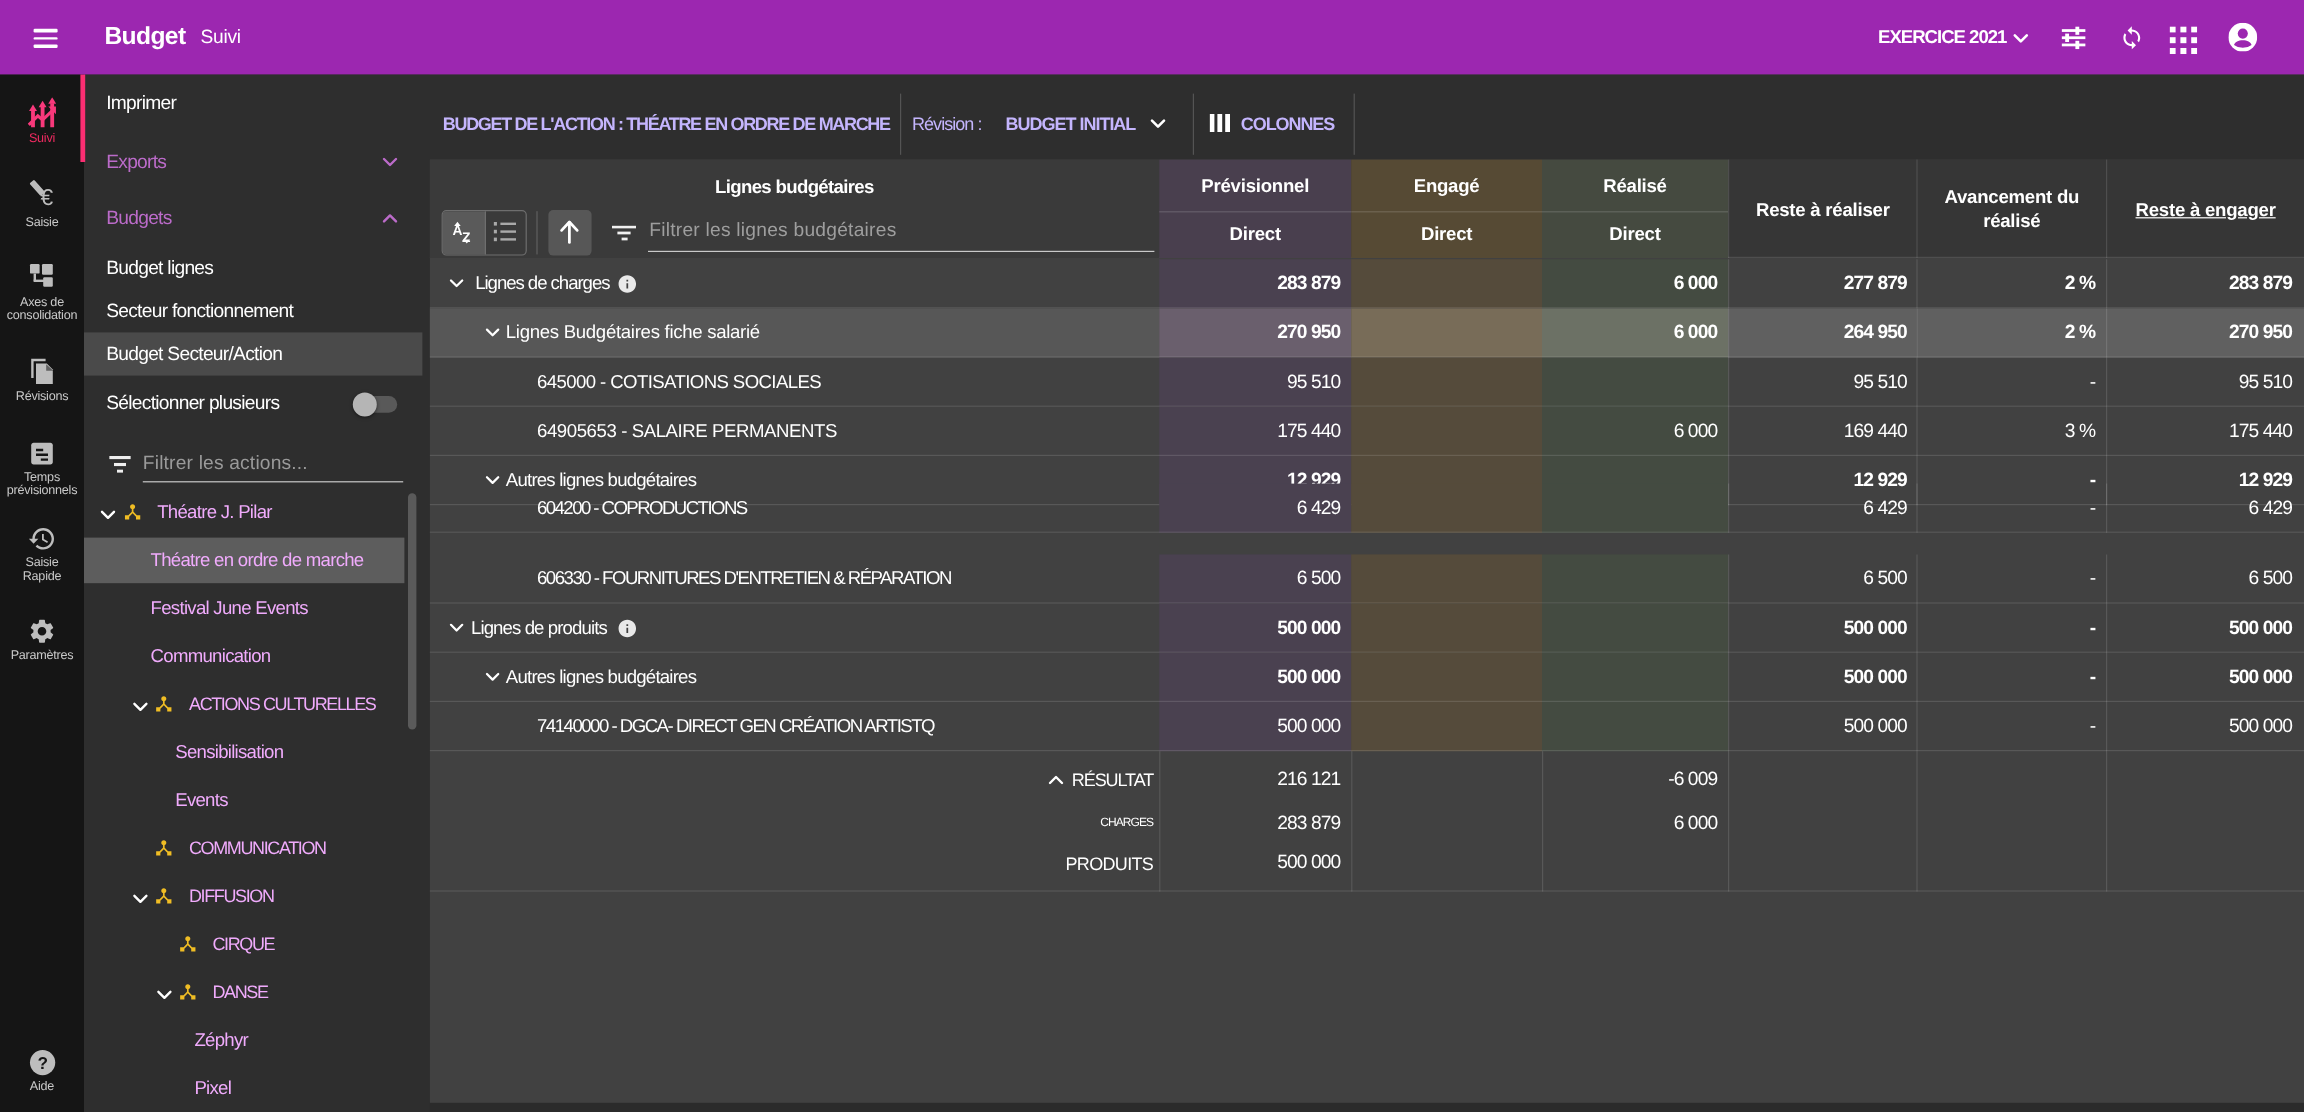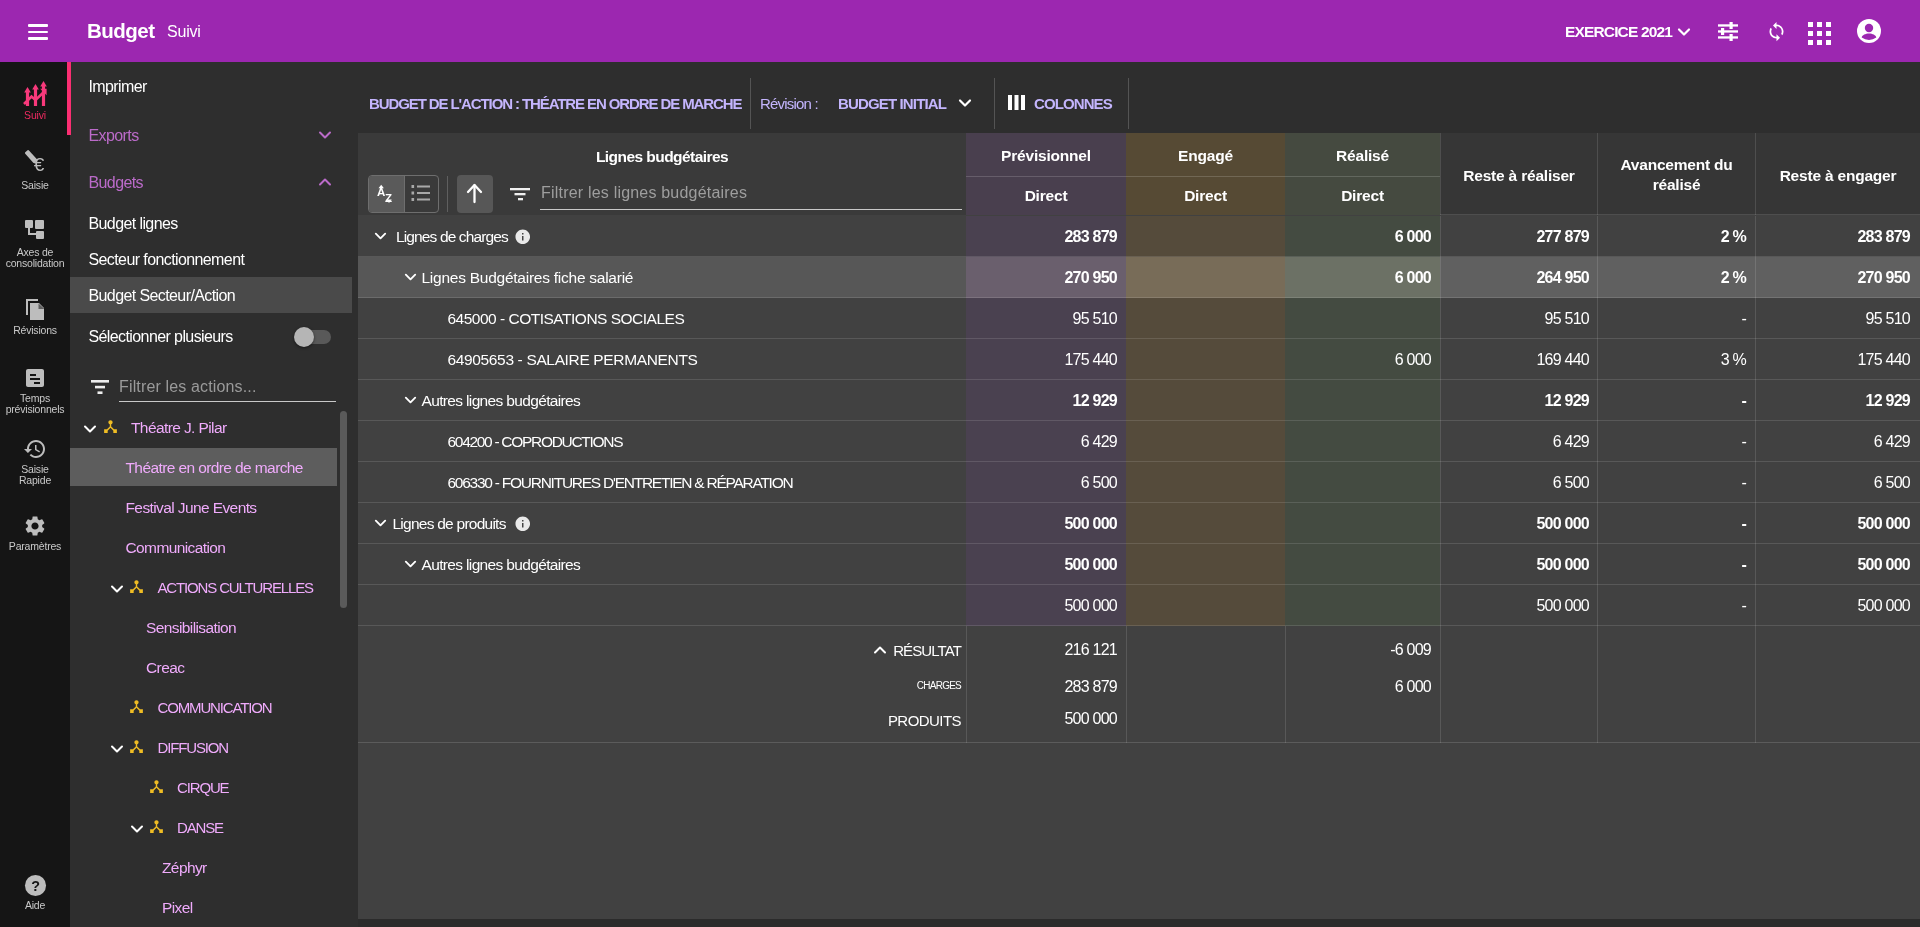--- a/index.html
+++ b/index.html
@@ -263,21 +263,21 @@
   <div class="tree-row" style="left:55.5px; top:437.5px;">Festival June Events</div>
   <div class="tree-row" style="left:55.5px; top:477.5px;">Communication</div>
   <svg class="abs" style="left:39px; top:519px;" width="16" height="16" viewBox="0 0 16 16">
       <polyline points="3,5.5 8,10.5 13,5.5" fill="none" stroke="#fff" stroke-width="2" stroke-linecap="round" stroke-linejoin="round"></polyline>
     </svg>
   <svg class="abs" style="left:58px; top:516px;" width="17" height="17" viewBox="0 0 24 24">
       <path fill="#f0bd24" d="M17 16l-4-4V8.82C14.16 8.4 15 7.3 15 6c0-1.66-1.34-3-3-3S9 4.34 9 6c0 1.3.84 2.4 2 2.82V12l-4 4H3v5h5v-3.05l4-4.2 4 4.2V21h5v-5h-4z"></path>
     </svg>
   <div class="tree-row tcaps" style="left:87.5px; top:517.5px;">ACTIONS CULTURELLES</div>
   <div class="tree-row" style="left:76px; top:557.5px;">Sensibilisation</div>
-  <div class="tree-row" style="left:76px; top:597.5px;">Creac</div>
+  <div class="tree-row" style="left:76px; top:597.5px;">Events</div>
   <svg class="abs" style="left:58px; top:636px;" width="17" height="17" viewBox="0 0 24 24">
       <path fill="#f0bd24" d="M17 16l-4-4V8.82C14.16 8.4 15 7.3 15 6c0-1.66-1.34-3-3-3S9 4.34 9 6c0 1.3.84 2.4 2 2.82V12l-4 4H3v5h5v-3.05l4-4.2 4 4.2V21h5v-5h-4z"></path>
     </svg>
   <div class="tree-row tcaps" style="left:87.5px; top:637.5px;">COMMUNICATION</div>
   <svg class="abs" style="left:39px; top:679px;" width="16" height="16" viewBox="0 0 16 16">
       <polyline points="3,5.5 8,10.5 13,5.5" fill="none" stroke="#fff" stroke-width="2" stroke-linecap="round" stroke-linejoin="round"></polyline>
     </svg>
   <svg class="abs" style="left:58px; top:676px;" width="17" height="17" viewBox="0 0 24 24">
       <path fill="#f0bd24" d="M17 16l-4-4V8.82C14.16 8.4 15 7.3 15 6c0-1.66-1.34-3-3-3S9 4.34 9 6c0 1.3.84 2.4 2 2.82V12l-4 4H3v5h5v-3.05l4-4.2 4 4.2V21h5v-5h-4z"></path>
     </svg>
@@ -372,21 +372,21 @@
       </div>
     <div class="colh cRea" style="background:#454a40;">
         <div class="t1">Réalisé</div>
         <div class="hdiv"></div>
         <div class="t2">Direct</div>
       </div>
     <div class="colh cRR vl" style="line-height:86px;">Reste à réaliser</div>
     <div class="colh cAv vl">
         <div style="margin-top:21.5px; line-height:20px;">Avancement du<br>réalisé</div>
       </div>
-    <div class="colh cRE vl" style="line-height:86px;">Reste à engager</div>
+    <div class="colh cRE vl" style="line-height:86px;text-decoration:underline;">Reste à engager</div>
   </div>
 
   <div id="rows">
       <div class="row" style="top:154px;">
         <div class="lab" style="padding-left:38px; letter-spacing:-0.87px;"><svg style="position:absolute; left:15px; top:13px;" width="15" height="15" viewBox="0 0 16 16">
             <polyline points="3,5 8,10 13,5" fill="none" stroke="#fff" stroke-width="2" stroke-linecap="round" stroke-linejoin="round"></polyline>
           </svg>Lignes de charges<svg style="position:absolute; left:156px; top:12px;" width="17.5" height="17.5" viewBox="0 0 24 24">
             <path fill="#e9e9e9" d="M12 2C6.48 2 2 6.48 2 12s4.48 10 10 10 10-4.48 10-10S17.52 2 12 2zm1 15h-2v-6h2v6zm0-8h-2V7h2v2z"></path>
           </svg></div>
         <div class="cell bgP cPrev padP b">283 879</div>
@@ -434,21 +434,21 @@
             <polyline points="3,5 8,10 13,5" fill="none" stroke="#fff" stroke-width="2" stroke-linecap="round" stroke-linejoin="round"></polyline>
           </svg>Autres lignes budgétaires</div>
         <div class="cell bgP cPrev padP b">12 929</div>
         <div class="cell bgE cEng"></div>
         <div class="cell bgR cRea padR b"></div>
         <div class="cell bgN cRR padRR vl b">12 929</div>
         <div class="cell bgN cAv padAv vl b">-</div>
         <div class="cell bgN cRE padRE vl b">12 929</div>
         <div class="rowsep" style="top:40px;"></div>
       </div>
-      <div class="row" style="top:359px;">
+      <div class="row" style="top:341px;">
         <div class="lab" style="padding-left:89.5px; letter-spacing:-1.3px;">604200 - COPRODUCTIONS</div>
         <div class="cell bgP cPrev padP">6 429</div>
         <div class="cell bgE cEng"></div>
         <div class="cell bgR cRea padR"></div>
         <div class="cell bgN cRR padRR vl">6 429</div>
         <div class="cell bgN cAv padAv vl">-</div>
         <div class="cell bgN cRE padRE vl">6 429</div>
         <div class="rowsep" style="top:40px;"></div>
       </div>
       <div class="row" style="top:400px;">
@@ -481,20 +481,21 @@
           </svg>Autres lignes budgétaires</div>
         <div class="cell bgP cPrev padP b">500 000</div>
         <div class="cell bgE cEng"></div>
         <div class="cell bgR cRea padR b"></div>
         <div class="cell bgN cRR padRR vl b">500 000</div>
         <div class="cell bgN cAv padAv vl b">-</div>
         <div class="cell bgN cRE padRE vl b">500 000</div>
         <div class="rowsep" style="top:40px;"></div>
       </div>
       <div class="row" style="top:523px;">
+        <div class="lab" style="padding-left:89.5px; letter-spacing:-1.25px;">74140000 - DGCA- DIRECT GEN CRÉATION ARTISTQ</div>
         <div class="cell bgP cPrev padP">500 000</div>
         <div class="cell bgE cEng"></div>
         <div class="cell bgR cRea padR"></div>
         <div class="cell bgN cRR padRR vl">500 000</div>
         <div class="cell bgN cAv padAv vl">-</div>
         <div class="cell bgN cRE padRE vl">500 000</div>
         <div class="rowsep" style="top:40px;"></div>
       </div>
     </div>
 

